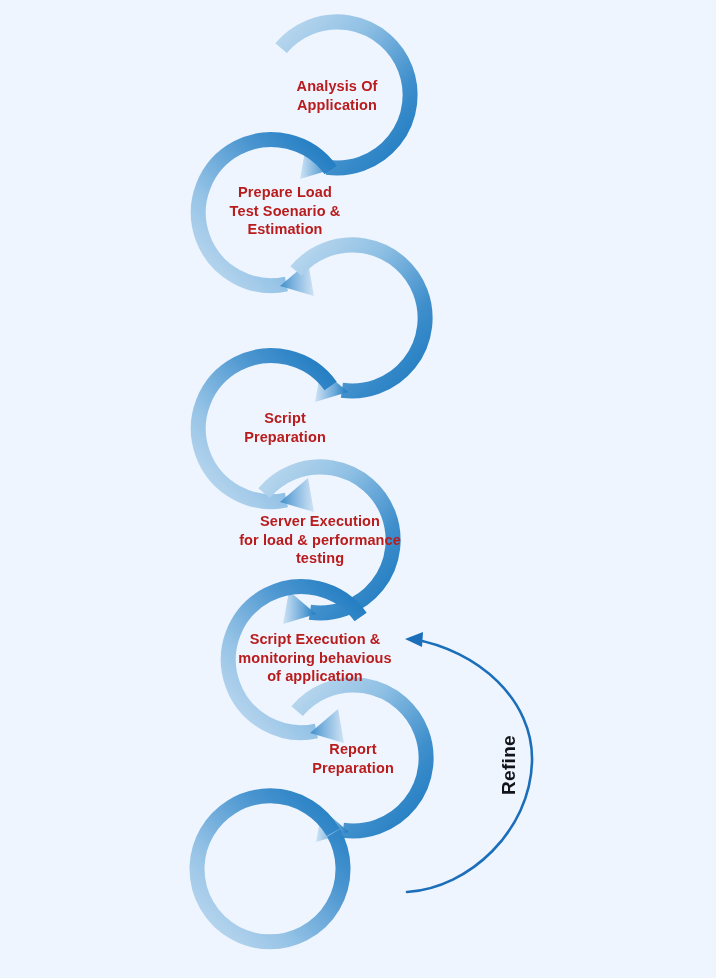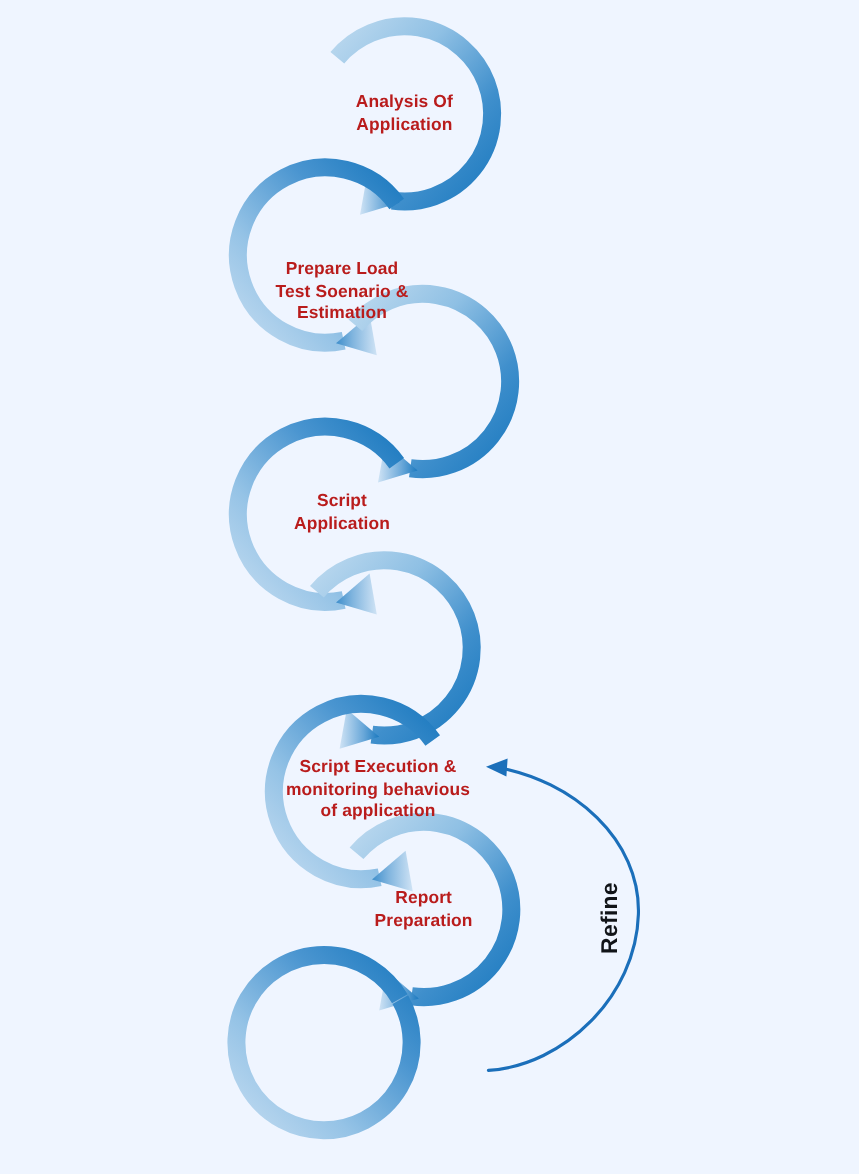--- a/index.html
+++ b/index.html
@@ -134,28 +134,31 @@
 
     <g>
       <path d="M 407 892 C 470 888 530 830 532 762 C 534 700 478 650 412 639" fill="none" stroke="#1b6fba" stroke-width="2.6" stroke-linecap="round"></path>
       <polygon points="405,639 423,632 422,647" fill="#1b6fba"></polygon>
     </g>
   </svg>
 
   <div class="step-label" style="left:337px; top:95px;">Analysis Of
 Application</div>
 
-  <div class="step-label" style="left:285px; top:211px;margin-top:32px;">Prepare Load
+  <div class="step-label" style="left:285px; top:211px;">Prepare Load
 Test Soenario &amp;
 Estimation</div>
 
 
   <div class="step-label" style="left:285px; top:427px;">Script
-Application</div>
+Preparation</div>
 
+  <div class="step-label" style="left:320px; top:540px;">Server Execution
+for load &amp; performance
+testing</div>
 
   <div class="step-label" style="left:315px; top:658px;">Script Execution &amp;
 monitoring behavious
 of application</div>
 
   <div class="step-label" style="left:353px; top:758px;">Report
 Preparation</div>
 
 
   <div class="refine-label" style="left:509px; top:765px;">Refine</div>

